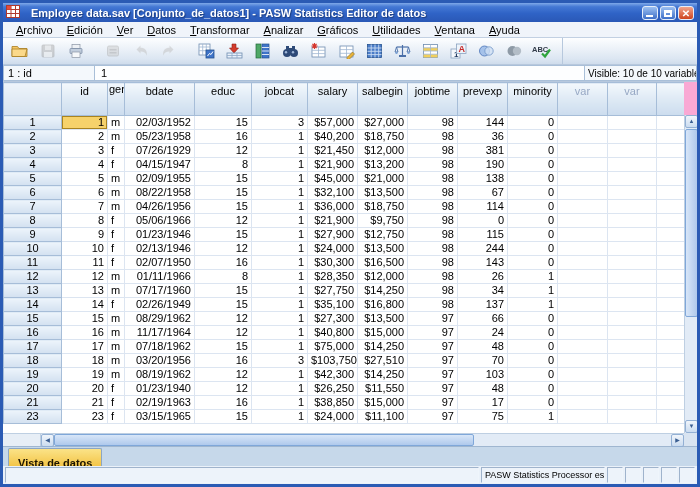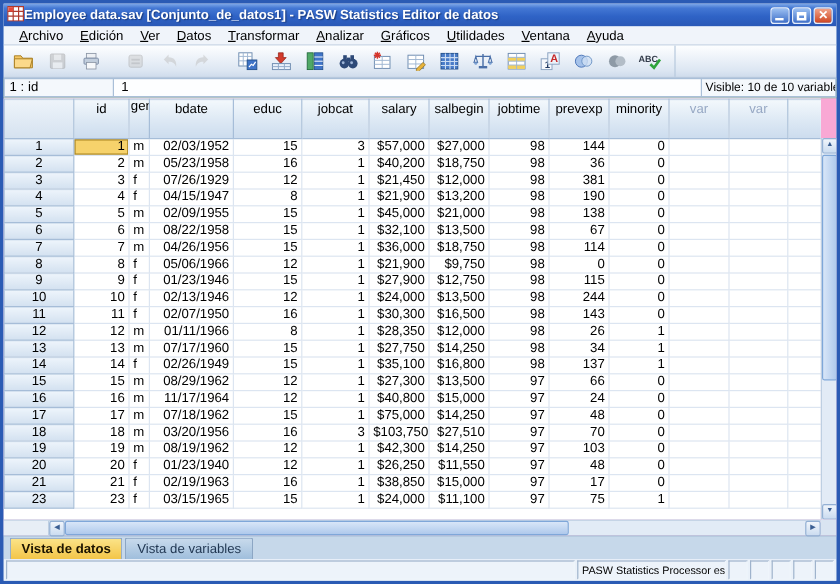--- a/index.html
+++ b/index.html
@@ -4,21 +4,21 @@
 <style>
   html,body{margin:0;padding:0;background:#fff;}
   *{box-sizing:border-box;}
   .window{
     width:700px;height:487px;border:3px solid #2B5BB4;background:#DEE9F4;
     display:flex;flex-direction:column;overflow:hidden;
     font-family:"Liberation Sans",sans-serif;font-size:11px;color:#000;
   }
   
   .titlebar{
-    height:19px;flex:0 0 19px;display:flex;align-items:center;gap:0;padding:0 3px;
+    height:19px;flex:0 0 19px;display:flex;align-items:center;gap:11px;padding:0 3px;
     background:linear-gradient(180deg,#7FA9E9 0%,#4478D4 20%,#2F63C6 55%,#2A58B6 100%);
     color:#fff;font-weight:bold;font-size:11px;
   }
   .titlebar .title{flex:1;white-space:nowrap;overflow:hidden;text-shadow:1px 1px 1px #1B3C7E;}
   .win-btns{display:flex;gap:2px;}
   .wbtn{width:16px;height:14px;border:1px solid #E6EEFA;border-radius:3px;position:relative;
         background:linear-gradient(180deg,#9CC0F2,#3E6FC8);}
   .wbtn.close{background:linear-gradient(180deg,#F2A58C,#CE441F);}
   .wbtn .g-min{position:absolute;left:3px;bottom:2px;width:7px;height:2px;background:#fff;}
   .wbtn .g-max{position:absolute;left:3px;top:3px;width:8px;height:7px;border:2px solid #fff;border-top-width:3px;}
@@ -76,21 +76,21 @@
            background:linear-gradient(90deg,#D8E6F8,#AFC9EC);border:1px solid #7FA7D9;border-radius:2px;}
   .v-down{position:absolute;bottom:0;left:0;}
   .h-lead{width:38px;flex:0 0 38px;background:#E7EEF6;border-right:1px solid #BECFE2;}
   .h-track{flex:1;position:relative;}
   .h-thumb{position:absolute;left:0;top:0;height:12px;width:68%;
            background:linear-gradient(180deg,#D8E6F8,#AFC9EC);border:1px solid #7FA7D9;border-radius:2px;}
   .sb-corner{position:absolute;right:0;bottom:0;width:13px;height:13px;background:#D9E4F1;}
   
   .tabbar{height:20px;flex:0 0 20px;background:#C6D8EA;border-top:1px solid #9FB6D0;
           display:flex;align-items:flex-start;padding:1px 0 0 5px;gap:2px;}
-  .tab{height:18px;padding:3px 9px;border:1px solid #8CA6C4;border-bottom:none;
+  .tab{height:18px;padding:8px 9px;border:1px solid #8CA6C4;border-bottom:none;
        border-radius:2px 2px 0 0;white-space:nowrap;}
   .tab.active{background:linear-gradient(180deg,#FBE388,#F3C548);font-weight:bold;color:#1C1400;}
   .tab.inactive{background:linear-gradient(180deg,#C8DAEC,#9FBEDC);color:#1F3550;}
   
   .statusbar{height:18px;flex:0 0 18px;background:#EAF1F9;display:flex;gap:2px;padding:1px 2px;align-items:stretch;}
   .sb-box{border:1px solid;border-color:#9FB3CC #EFF5FB #EFF5FB #9FB3CC;background:#EDF3FA;}
   .sb-fill{flex:1;}
   .sb-msg{width:124px;font-size:9px;padding:2px 3px;white-space:nowrap;overflow:hidden;}
   .sb-small{width:16px;}
 </style>
@@ -679,21 +679,20 @@
       <div class="h-track">
         <div class="h-thumb"></div>
       </div>
       <div class="sb-arrow">▶</div>
     </div>
     <div class="sb-corner"></div>
   </div>
 
   <div class="tabbar">
     <div class="tab active">Vista de datos</div>
-    <div class="tab inactive">Vista de variables</div>
   </div>
 
   <div class="statusbar">
     <div class="sb-box sb-fill"></div>
     <div class="sb-box sb-msg">PASW Statistics Processor está listo</div>
     <div class="sb-box sb-small"></div>
     <div class="sb-box sb-small"></div>
     <div class="sb-box sb-small"></div>
     <div class="sb-box sb-small"></div>
     <div class="sb-box sb-small"></div>

